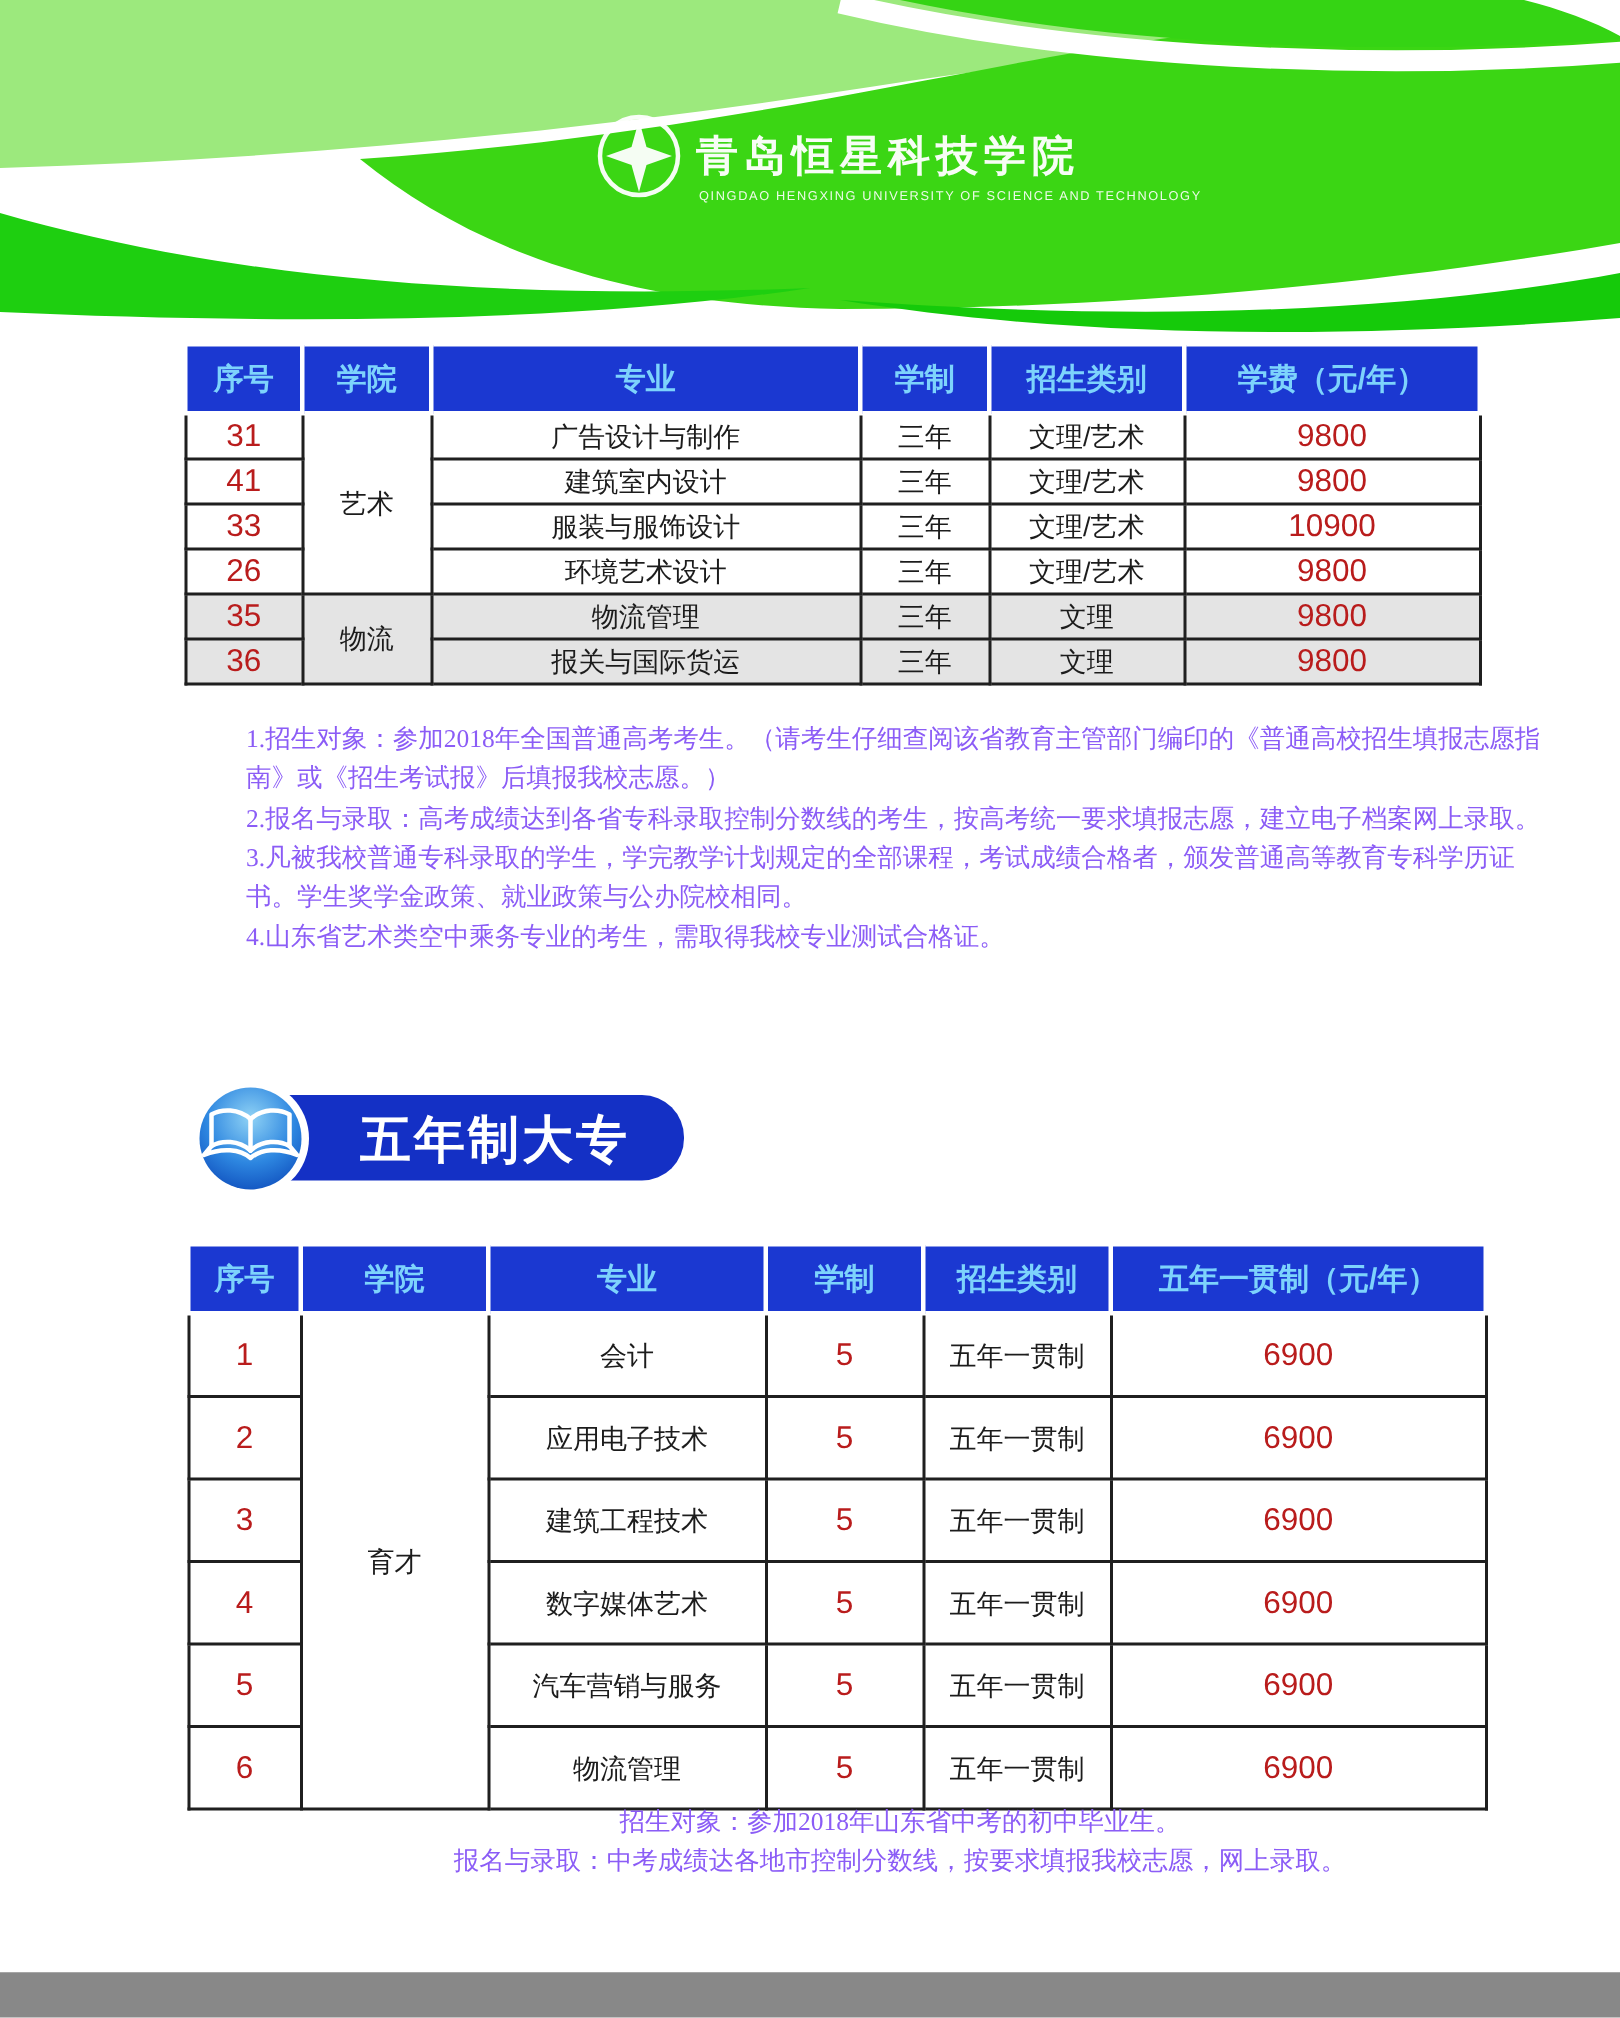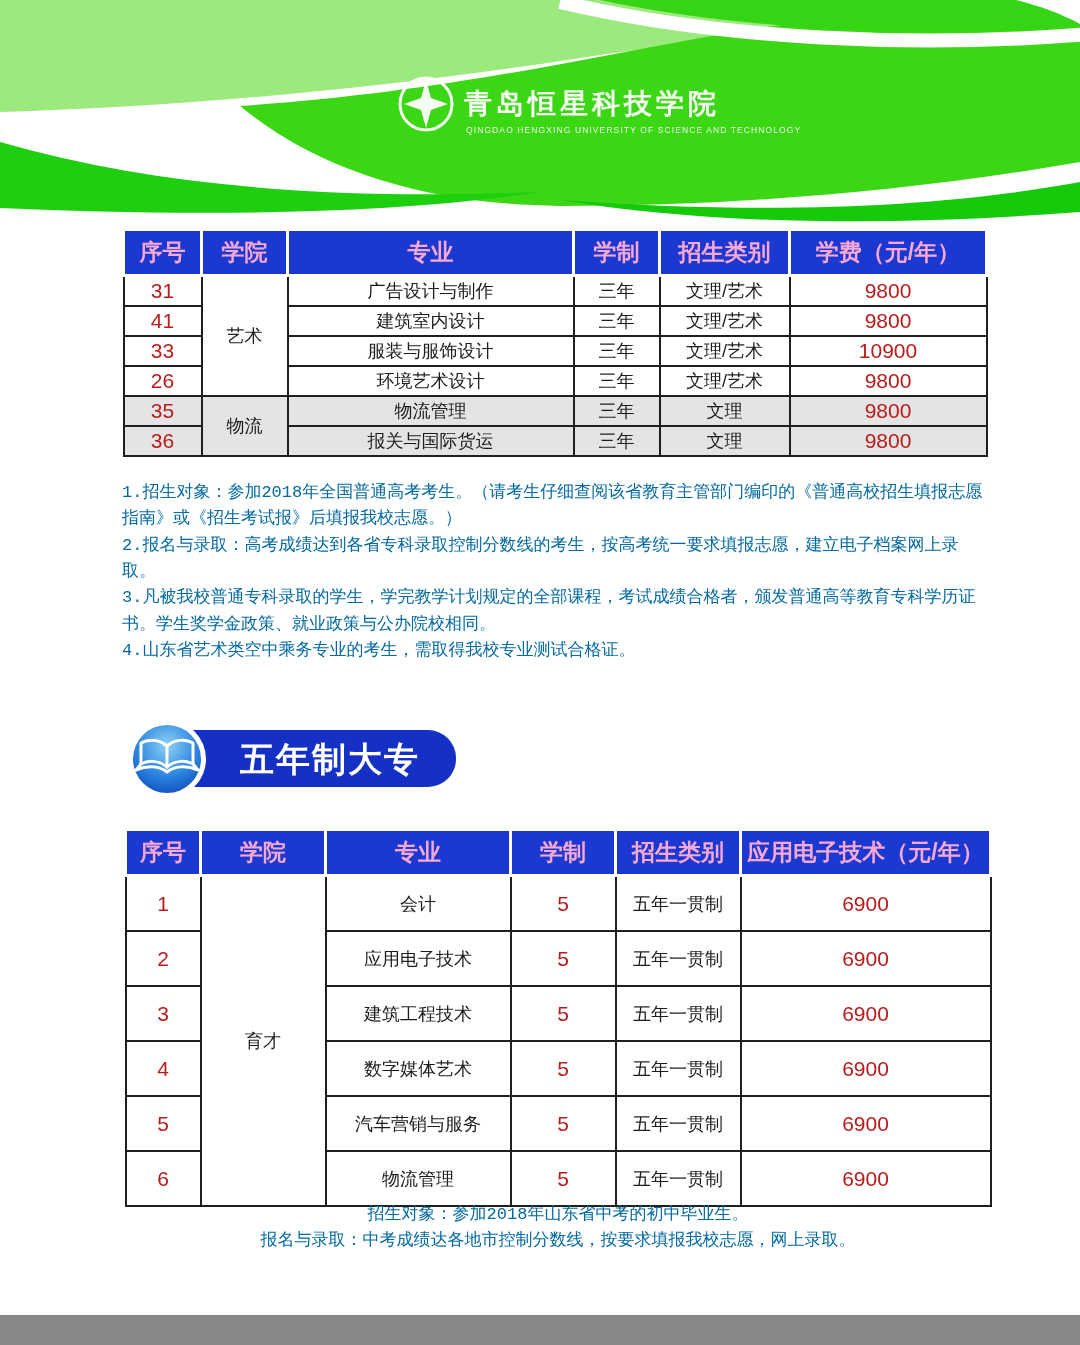--- a/index.html
+++ b/index.html
@@ -9,45 +9,46 @@
     background:#ffffff;
     overflow:hidden;
     font-family:"Liberation Sans", sans-serif;
     margin:0 auto;
   }
   
   .hdr{position:absolute;left:0;top:0;width:1080px;height:228px;}
   
   .tbl{border-collapse:collapse;table-layout:fixed;}
   .tbl th{
-    background:#1b38d1;color:#f9a8d4;
+    background:#1b38d1;color:#7dd3fc;
     border:3px solid #ffffff;
-    font-weight:bold;font-size:23px;
+    font-weight:bold;font-size:20px;
     text-align:center;vertical-align:middle;
     padding:0;
   }
   .tbl td{
     border:2px solid #1f1f1f;
     background:#ffffff;color:#1c1c1c;
     text-align:center;vertical-align:middle;
     font-size:18px;padding:0;
   }
   .tbl td.num{font-size:21px;color:#b91c1c;}
   .tbl tr.gray td{background:#e4e4e4;}
   .t1{position:absolute;left:122px;top:228px;}
   .t1 th{height:43px;}
   .t1 td{height:28px;}
   .t2{position:absolute;left:124px;top:828px;}
   .t2 th{height:43px;}
   .t2 td{height:53px;}
   
   .notes{
     position:absolute;
-    font-family:Liberation Mono, monospace;
-    color:#0369a1;
+    font-family:Liberation Serif, serif;
+    color:#8b5cf6;
+    margin-left:42px;
   }
   .notes p{margin:0;padding:0;font-size:17px;line-height:1.55;}
   .notes1{left:122px;top:480px;width:868px;}
   .notes2{left:128px;top:1202px;width:860px;text-align:center;}
   
   .badge{position:absolute;left:112px;top:716px;}
 </style>
 </head>
 <body>
 
@@ -185,21 +186,21 @@
         <col style="width:125px">
         <col style="width:250px">
     </colgroup>
     <thead>
       <tr>
         <th>序号</th>
         <th>学院</th>
         <th>专业</th>
         <th>学制</th>
         <th>招生类别</th>
-        <th>应用电子技术（元/年）</th>
+        <th>五年一贯制（元/年）</th>
       </tr>
     </thead>
     <tbody>
       <tr>
         <td class="num">1</td>
         <td rowspan="6">育才</td>
         <td>会计</td>
         <td class="num">5</td>
         <td>五年一贯制</td>
         <td class="num">6900</td>

